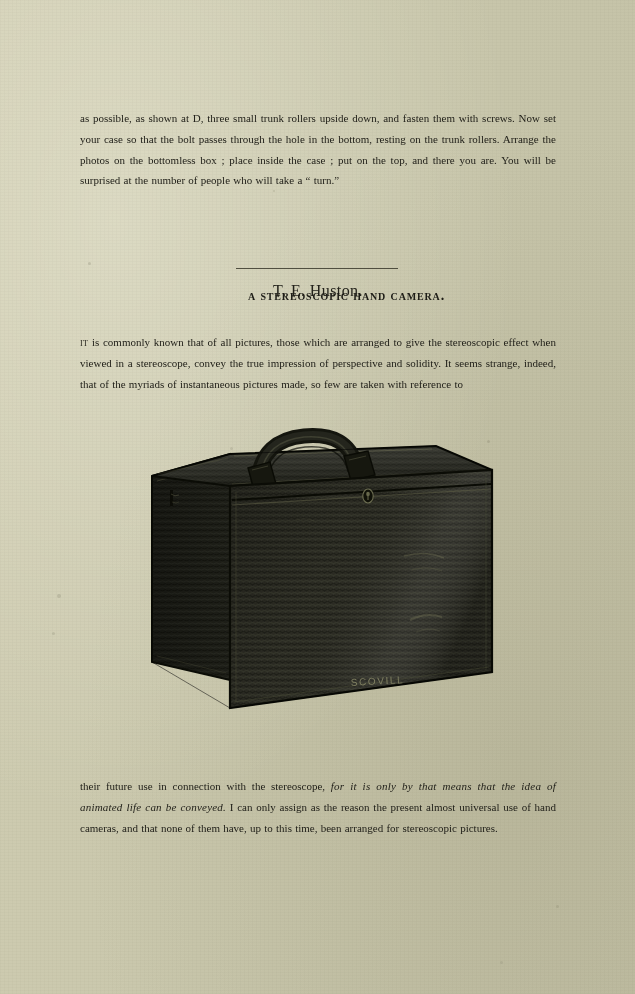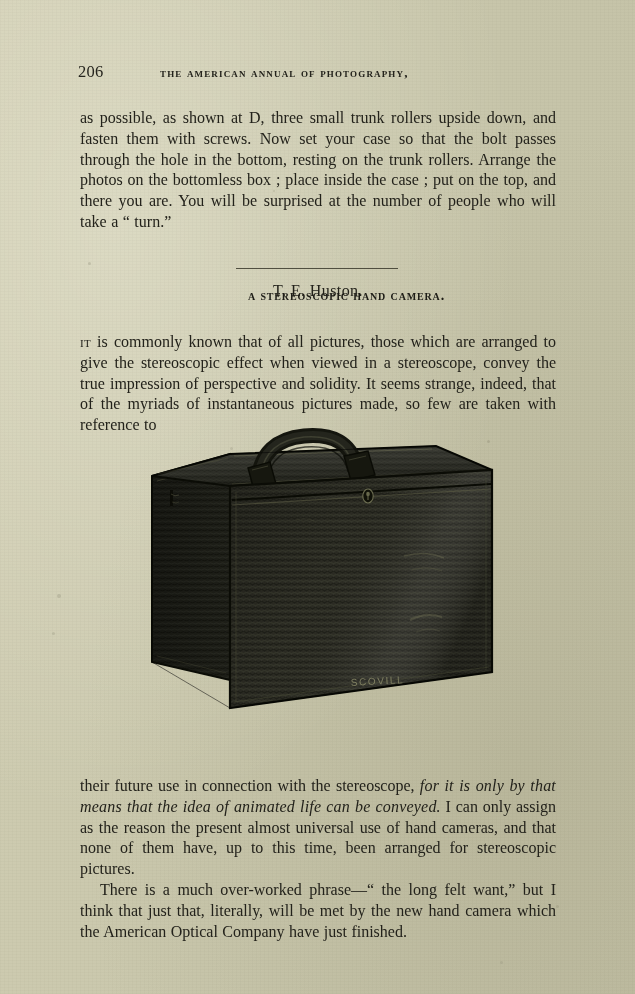--- a/index.html
+++ b/index.html
@@ -74,21 +74,21 @@
     letter-spacing: 1.15px;
     font-weight: 600;
     color: #24231c;
   }
 
   
   .col {
     position: absolute;
     left: 80px;
     width: 476px;
-    font-size: 16px;
+    font-size: 11px;
     line-height: 20.8px;
     text-align: justify;
     text-align-last: left;
     color: #23221b;
     word-spacing: 0.5px;
   }
   .col p { margin: 0; }
   .col p.indent { text-indent: 20px; }
 
   .para-top   { top: 108px; }
@@ -149,24 +149,20 @@
   }
   .figure svg { display: block; width: 352px; height: 300px; }
 </style>
 </head>
 <body>
 
 <div class="page">
 
   <div class="content">
 
-    <div class="runhead">
-      <div class="folio">206</div>
-      <div class="runtitle">THE AMERICAN ANNUAL OF PHOTOGRAPHY,</div>
-    </div>
 
     <div class="col para-top">
       <p>as possible, as shown at D, three small trunk rollers upside down, and fasten them with screws.  Now set your case so that the bolt passes through the hole in the bottom, resting on the trunk rollers.  Arrange the photos on the bottomless box ; place inside the case ; put on the top, and there you are.  You will be surprised at the number of people who will take a “ turn.”</p>
     </div>
 
     <div class="signature">T. E. Huston.</div>
 
     <div class="rule"></div>
     <div class="section-title">A STEREOSCOPIC HAND CAMERA.</div>
 
@@ -276,21 +272,20 @@
 
           <text x="205" y="262" font-family="'Liberation Sans', sans-serif" font-size="10" letter-spacing="1.6" fill="#8e8e6c" opacity="0.82" transform="rotate(-3.2 205 262)">SCOVILL</text>
         </g>
 
         <path d="M6 52 L84 30 L290 22 L346 46 L346 248 L84 284 L6 238 Z" fill="none" stroke="#000000" stroke-width="1" opacity="0.5"></path>
       </svg>
     </div>
 
     <div class="col para-lower">
       <p><span>their future use in connection with the stereoscope, </span><em>for it is only by that means that the idea of animated life can be conveyed.</em><span>  I can only assign as the reason the present almost universal use of hand cameras, and that none of them have, up to this time, been arranged for stereoscopic pictures.</span></p>
-      <p class="indent">There is a much over-worked phrase—“ the long felt want,” but I think that just that, literally, will be met by the new hand camera which the American Optical Company have just finished.</p>
     </div>
 
   </div>
 
   <div class="grain"></div>
 
   <div class="speck" style="left:88px;  top:262px; width:3px; height:3px; opacity:.5;"></div>
   <div class="speck" style="left:57px;  top:594px; width:4px; height:4px; opacity:.45;"></div>
   <div class="speck" style="left:52px;  top:632px; width:3px; height:3px; opacity:.4;"></div>
   <div class="speck" style="left:487px; top:440px; width:3px; height:3px; opacity:.42;"></div>

